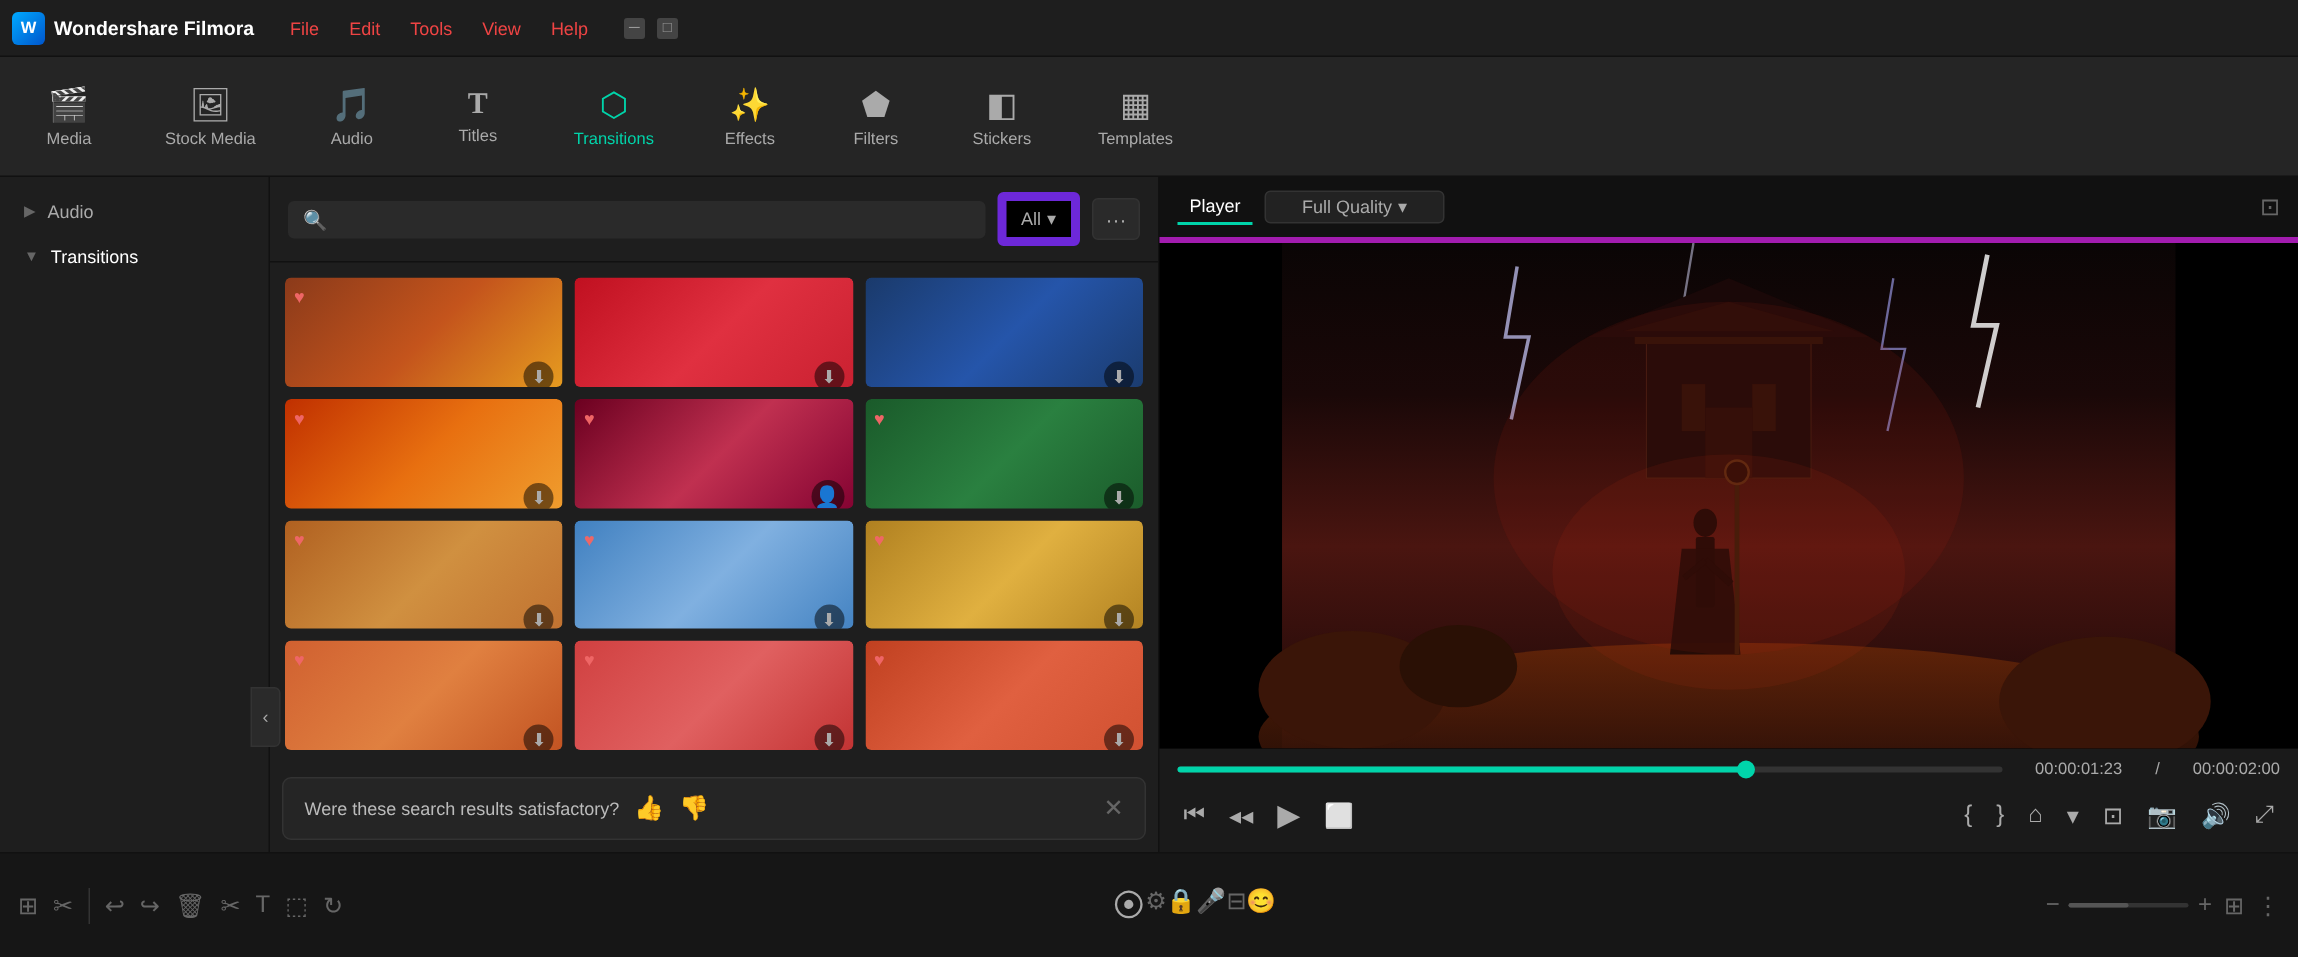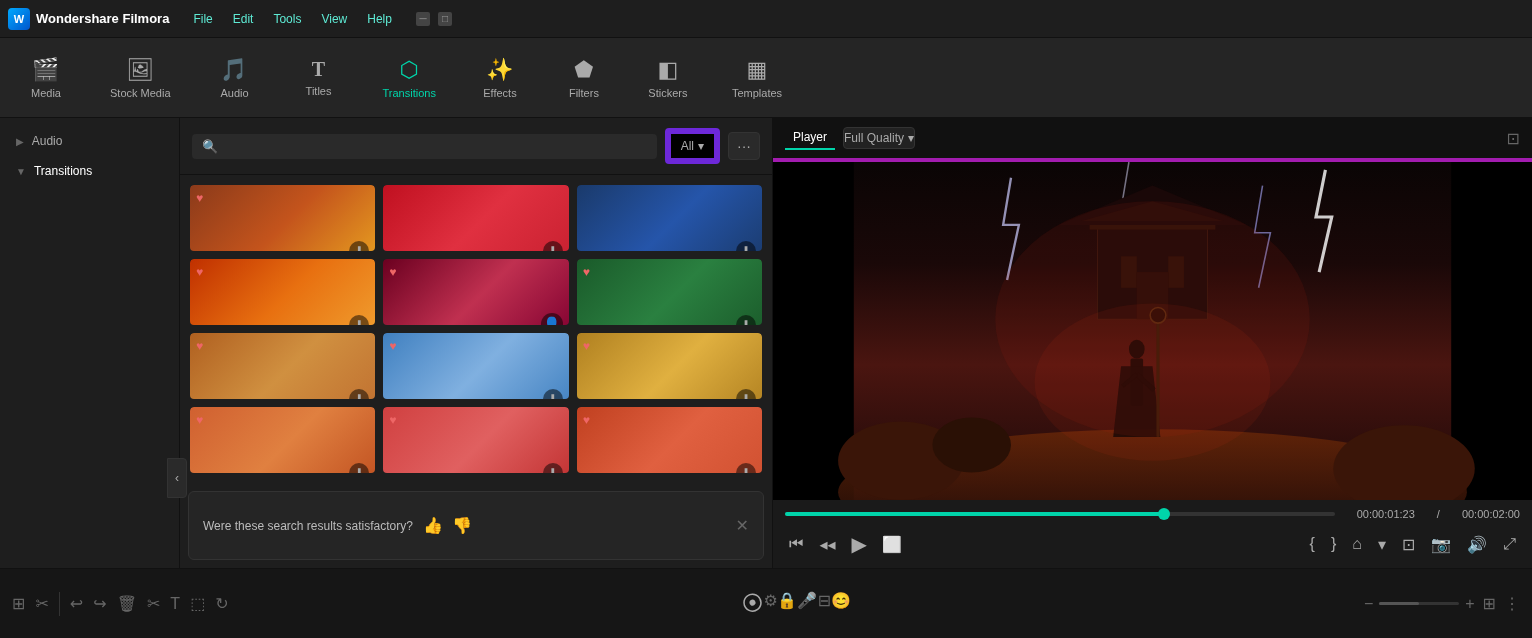--- a/index.html
+++ b/index.html
@@ -3,21 +3,21 @@
   <meta charset="utf-8">
   <style>
     * { margin: 0; padding: 0; box-sizing: border-box; }
     body { width: 1532px; height: 638px; background: #1a1a1a; color: #ccc; font-family: 'Segoe UI', sans-serif; overflow: hidden; display: flex; flex-direction: column; }
 
     
     .menu-bar { display: flex; align-items: center; background: #1e1e1e; height: 38px; padding: 0 8px; gap: 16px; border-bottom: 1px solid #111; }
     .app-logo { display: flex; align-items: center; gap: 6px; color: #fff; font-size: 13px; font-weight: 600; }
     .app-logo .logo-icon { width: 22px; height: 22px; background: linear-gradient(135deg, #00aaff, #0055cc); border-radius: 4px; display: flex; align-items: center; justify-content: center; color: #fff; font-size: 11px; font-weight: bold; }
     .menu-items { display: flex; gap: 4px; }
-    .menu-item { color: #5eead4; font-size: 12px; padding: 4px 8px; cursor: pointer; border-radius: 3px; }
+    .menu-item { color: #ef4444; font-size: 12px; padding: 4px 8px; cursor: pointer; border-radius: 3px; }
     .window-title { flex: 1; text-align: center; color: #aaa; font-size: 13px; }
     .window-controls { display: flex; gap: 8px; align-items: center; }
     .win-btn { width: 14px; height: 14px; border-radius: 2px; background: #444; cursor: pointer; display: flex; align-items: center; justify-content: center; font-size: 10px; color: #999; }
 
     
     .toolbar { display: flex; align-items: center; background: #252525; height: 80px; padding: 0 16px; gap: 24px; border-bottom: 1px solid #111; }
     .toolbar-item { display: flex; flex-direction: column; align-items: center; gap: 4px; cursor: pointer; padding: 6px 10px; border-radius: 4px; color: #aaa; font-size: 11px; min-width: 60px; }
     .toolbar-item.active { color: #00d4aa; }
     .toolbar-icon { font-size: 22px; }
     .toolbar-icon.transitions { color: #00d4aa; }
@@ -65,35 +65,35 @@
     .thumb-9 { background: linear-gradient(135deg, #b08020, #e0b040, #b08020); }
     .thumb-10 { background: linear-gradient(135deg, #d06030, #e08040, #c05020); }
     .thumb-11 { background: linear-gradient(135deg, #d04040, #e06060, #c03030); }
     .thumb-12 { background: linear-gradient(135deg, #c04020, #e06040, #d05030); }
 
     
     .player { width: 760px; background: #111; display: flex; flex-direction: column; border-left: 1px solid #111; }
     .player-header { display: flex; align-items: center; padding: 8px 12px; border-bottom: 4px solid #a21caf; gap: 8px; }
     .player-tab { font-size: 12px; color: #aaa; padding: 4px 8px; cursor: pointer; }
     .player-tab.active { color: #fff; border-bottom: 2px solid #00d4aa; }
-    .quality-select { display: flex; align-items: center; gap: 4px; font-size: 12px; color: #aaa; cursor: pointer; border: 1px solid #333; border-radius: 4px; padding: 3px 0; background: #222; }
+    .quality-select { display: flex; align-items: center; gap: 4px; font-size: 12px; color: #aaa; cursor: pointer; border: 1px solid #333; border-radius: 4px; padding: 3px 24px; background: #222; }
     .player-header-right { margin-left: auto; color: #666; }
     .player-video { flex: 1; position: relative; background: #000; overflow: hidden; }
     .player-controls { background: #1a1a1a; padding: 8px 12px; }
     .progress-bar-wrap { display: flex; align-items: center; gap: 22px; margin-bottom: 8px; }
     .progress-bar { flex: 1; height: 4px; background: #333; border-radius: 2px; position: relative; cursor: pointer; }
     .progress-fill { height: 100%; background: #00d4aa; border-radius: 2px; width: 69%; position: relative; }
     .progress-thumb { width: 12px; height: 12px; background: #00d4aa; border-radius: 50%; position: absolute; right: -6px; top: -4px; }
     .time-display { font-size: 11px; color: #aaa; white-space: nowrap; }
     .ctrl-buttons { display: flex; align-items: center; gap: 8px; }
     .ctrl-btn { background: none; border: none; color: #aaa; cursor: pointer; font-size: 16px; padding: 4px; display: flex; align-items: center; justify-content: center; }
     .ctrl-btn-right { margin-left: auto; }
 
     
-    .feedback-bar { display: flex; align-items: center; gap: 10px; background: #252525; border: 1px solid #333; border-radius: 6px; padding: 24px 14px; margin: 8px; font-size: 12px; color: #bbb; }
+    .feedback-bar { display: flex; align-items: center; gap: 10px; background: #252525; border: 1px solid #333; border-radius: 6px; padding: 10px 14px; margin: 8px; font-size: 12px; color: #bbb; }
     .feedback-btn { cursor: pointer; color: #888; font-size: 16px; }
     .feedback-close { margin-left: auto; cursor: pointer; color: #666; font-size: 16px; }
 
     
     .timeline { height: 70px; background: #161616; border-top: 1px solid #111; display: flex; align-items: center; padding: 0 12px; gap: 16px; }
     .timeline-tools { display: flex; gap: 10px; align-items: center; }
     .tl-btn { color: #666; cursor: pointer; font-size: 16px; }
     .tl-separator { width: 1px; height: 24px; background: #333; }
     .tl-center { flex: 1; display: flex; justify-content: center; }
     .tl-right { display: flex; align-items: center; gap: 8px; }

